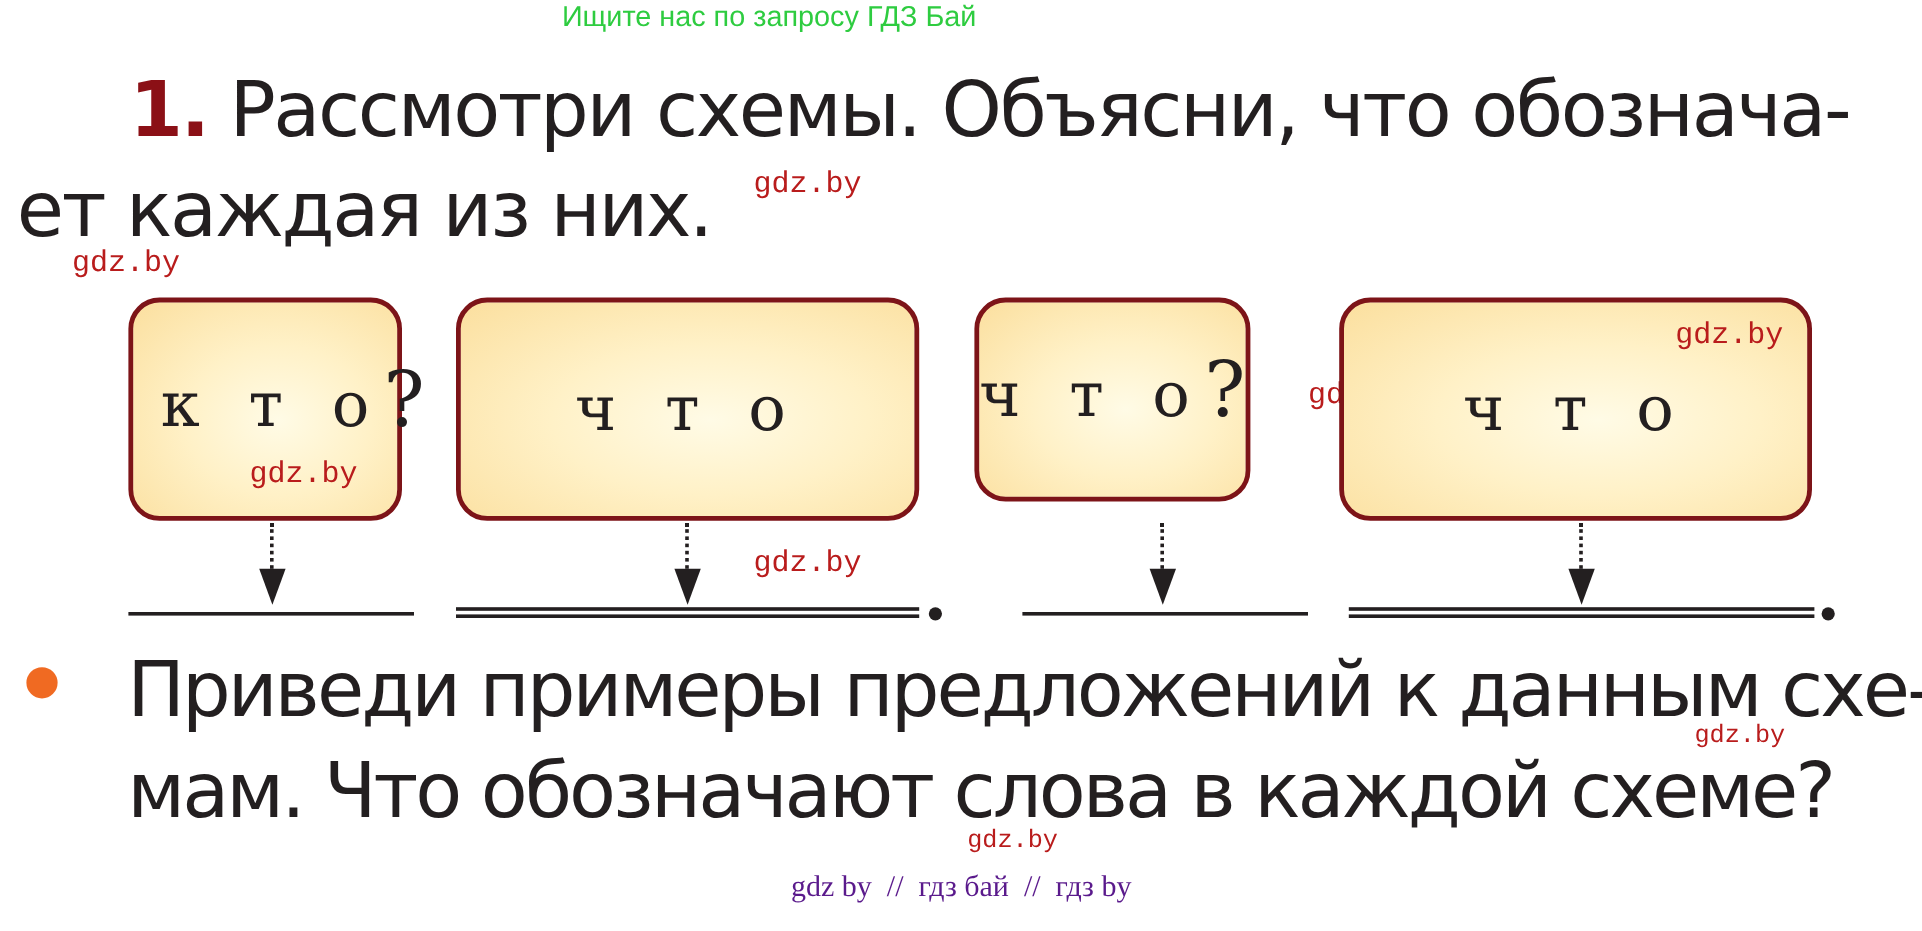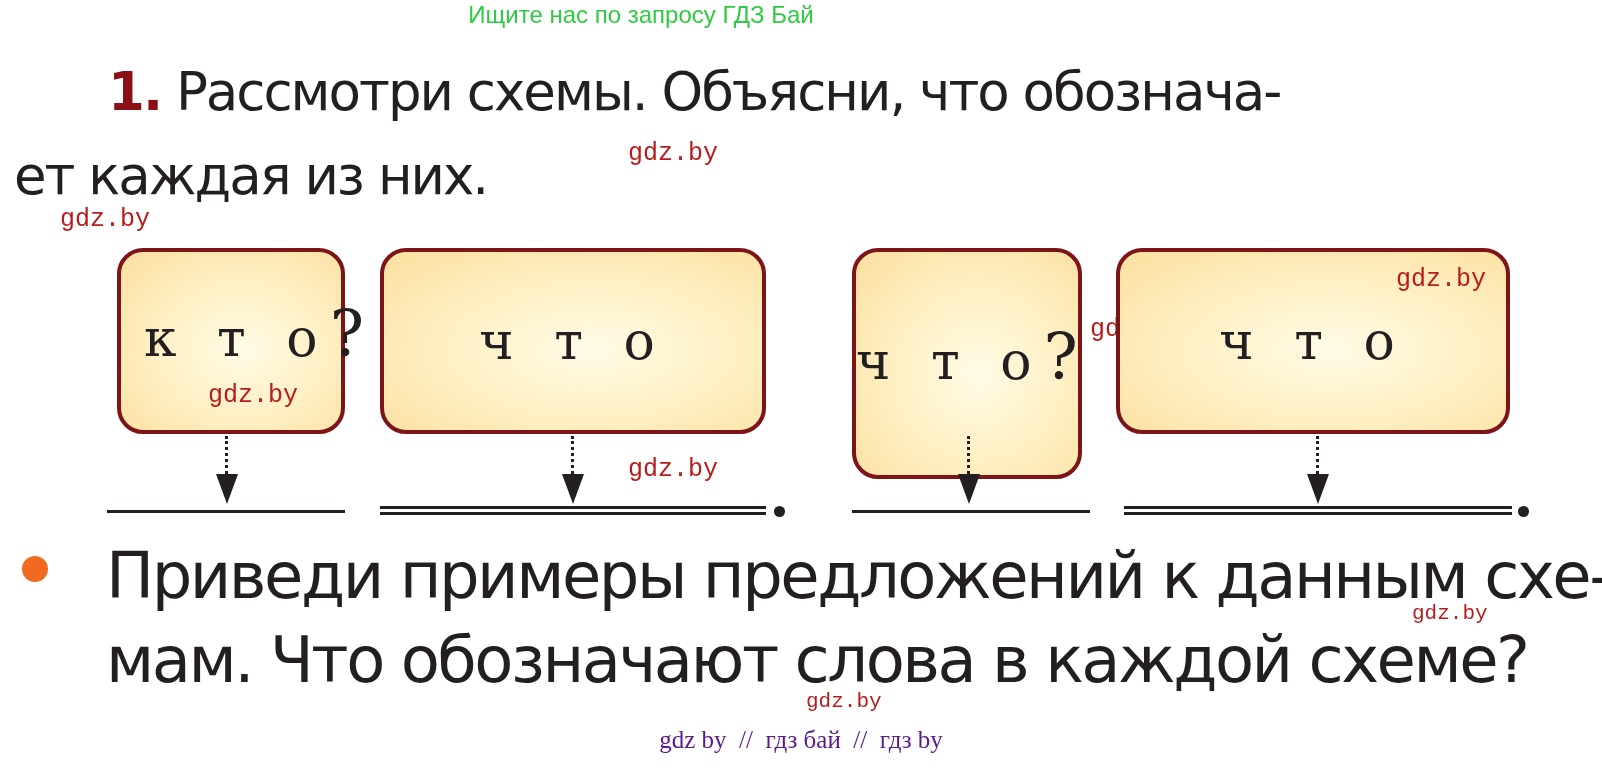--- a/index.html
+++ b/index.html
@@ -1,21 +1,21 @@
 <!DOCTYPE html>
 <html><head>
   <meta charset="utf-8">
   <style>
     html, body { margin:0; padding:0; background:#ffffff; }
     body { width:1602px; height:776px; position:relative; overflow:hidden;
            font-family:"Liberation Sans", sans-serif; color:#231f20; }
     .abs { position:absolute;font-family:Liberation Serif, serif; }
     .banner { left:0; width:1282px; top:0; text-align:center; font-size:24px; color:#2ecc40;
               font-family:"Liberation Sans", sans-serif; line-height:30px; }
-    .title-line { font-family:"DejaVu Sans", sans-serif; font-size:53px; letter-spacing:-2px;
+    .title-line { font-family:"DejaVu Sans", sans-serif; font-size:64px; letter-spacing:-2px;
                   line-height:72px; white-space:nowrap; color:#231f20; font-weight:normal; }
     .num { color:#8b1016; font-weight:bold; }
     .wm { font-family:Liberation Mono, monospace; font-size:25px; color:#b91c1c; line-height:28px; white-space:nowrap; }
     .box { position:absolute; border:4px solid #7d1418; border-radius:26px; box-sizing:border-box;
            background: radial-gradient(ellipse at 55% 55%, #fffbe6 0%, #fff1c7 45%, #fbdf9e 100%);
            display:flex; flex-direction:column; align-items:center; justify-content:center; }
     .q { font-family:"DejaVu Serif", "Liberation Serif", serif; font-size:52px; letter-spacing:12px;
          line-height:64px; color:#231f20; white-space:nowrap; }
     .q .qm { font-size:64px; letter-spacing:0; }
     .dots { position:absolute; width:0; border-left:3px dotted #231f20; }
@@ -35,42 +35,42 @@
 
 <div class="abs title-line" style="left:108px; top:56px;">
   <span class="num">1.</span>
   <span>Рассмотри схемы. Объясни, что обознача-</span>
 </div>
 <div class="abs title-line" style="left:14px; top:140px;text-align:right;">ет каждая из них.</div>
 
 <div class="abs wm" style="left:628px; top:140px;">gdz.by</div>
 <div class="abs wm" style="left:60px; top:206px;">gdz.by</div>
 
-<div class="box" style="left:117px; top:248px; width:228px; height:186px;padding-left:46px;">
+<div class="box" style="left:107px; top:248px; width:228px; height:186px;padding-left:46px;">
   <div class="q" style="margin-top:-10px;">
     <span>к т о</span><span class="qm">?</span>
   </div>
 </div>
 <div class="abs wm" style="left:208px; top:382px;">gdz.by</div>
 <div class="dots" style="left:225px; top:436px; height:38px;"></div>
 <div class="arrowhead" style="left:216px; top:474px;"></div>
 <div class="line-single" style="left:107px; top:510px; width:238px;"></div>
 
 <div class="box" style="left:380px; top:248px; width:386px; height:186px;">
   <div class="q">
     <span>ч т о</span>
   </div>
 </div>
 <div class="abs wm" style="left:628px; top:456px;">gdz.by</div>
 <div class="dots" style="left:571px; top:436px; height:38px;"></div>
 <div class="arrowhead" style="left:562px; top:474px;"></div>
 <div class="line-double" style="left:380px; top:506px; width:386px;"></div>
 <div class="end-dot" style="left:774px; top:506px;"></div>
 
-<div class="box" style="left:852px; top:248px; width:230px; height:231px;">
+<div class="box" style="left:812px; top:248px; width:230px; height:170px;">
   <div class="q" style="margin-top:-10px;">
     <span>ч т о</span><span class="qm">?</span>
   </div>
 </div>
 <div class="abs wm" style="left:1090px; top:316px;">gdz.by</div>
 <div class="dots" style="left:967px; top:436px; height:38px;"></div>
 <div class="arrowhead" style="left:958px; top:474px;"></div>
 <div class="line-single" style="left:852px; top:510px; width:238px;"></div>
 
 <div class="box" style="left:1116px; top:248px; width:394px; height:186px;">

